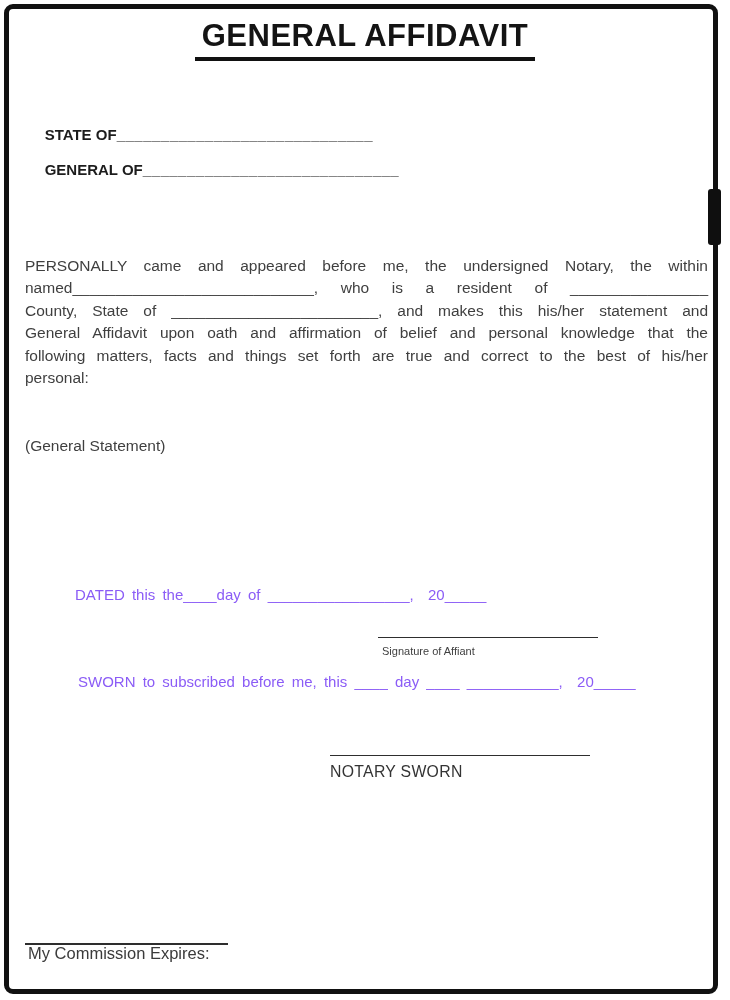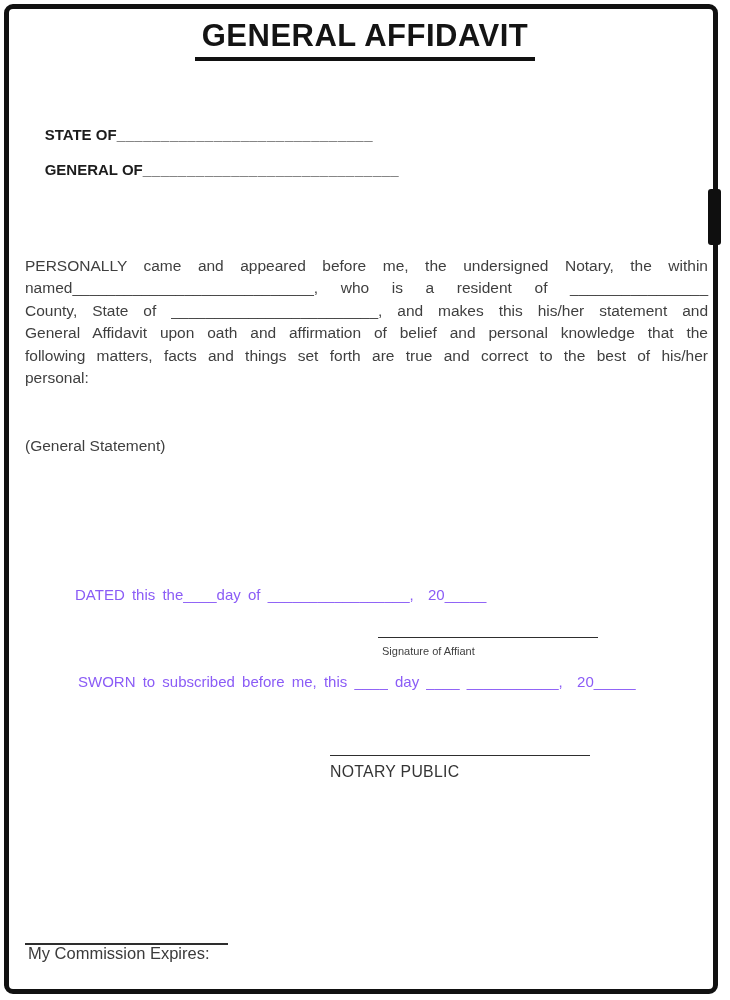--- a/index.html
+++ b/index.html
@@ -149,18 +149,18 @@
   <div class="insert-statement">(General Statement)</div>
 
   <div class="fill-line dated-row">DATED this the____day of _________________,  20_____</div>
 
   <div class="rule signature-rule"></div>
   <div class="signature-label">Signature of Affiant</div>
 
   <div class="fill-line sworn-row">SWORN to subscribed before me, this ____ day ____ ___________,  20_____</div>
 
   <div class="rule notary-rule"></div>
-  <div class="notary-label">NOTARY PUBLIC</div>
+  <div class="notary-label">NOTARY SWORN</div>
 
   <div class="commission-label">My Commission Expires:</div>
   <div class="rule commission-rule"></div>
 
 </div>
 
 </body></html>

